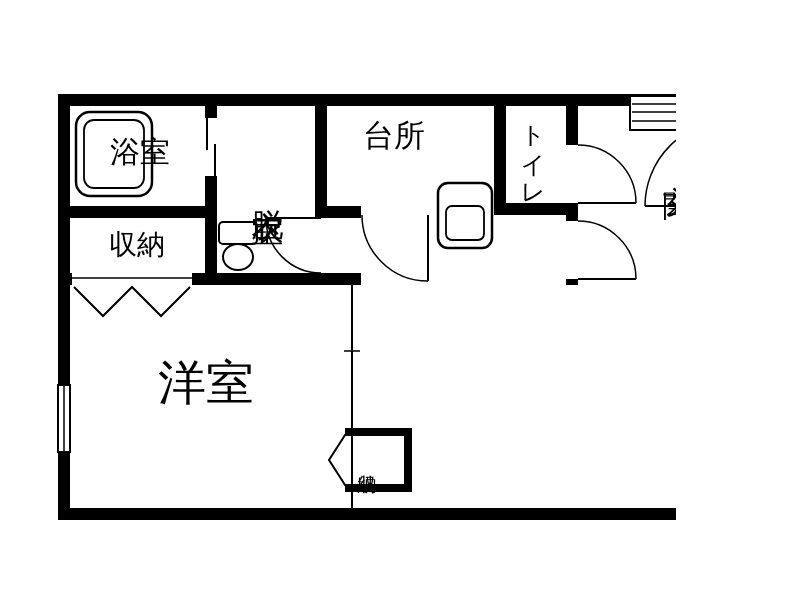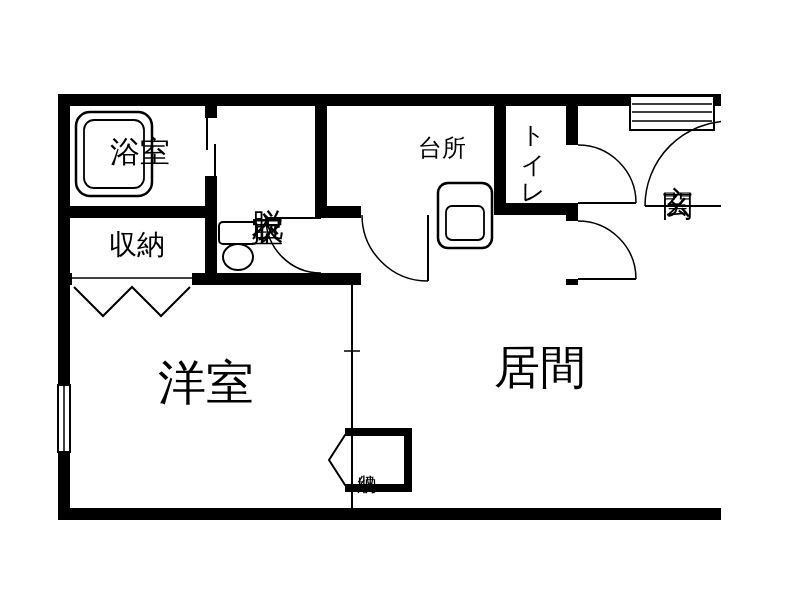--- a/index.html
+++ b/index.html
@@ -1,25 +1,25 @@
 <!DOCTYPE html>
 <html><head>
 <meta charset="utf-8">
 <style>
   html,body{margin:0;padding:0;background:#ffffff;}
   .stage{position:relative;width:676px;height:600px;background:#ffffff;overflow:hidden;
-         font-family:"DejaVu Sans","Liberation Sans",sans-serif;padding-left:45px;}
+         font-family:"DejaVu Sans","Liberation Sans",sans-serif;}
   .plan-svg{position:absolute;left:0;top:0;}
   .label{position:absolute;transform:translate(-50%,-50%);color:#000;text-align:center;
          white-space:nowrap;line-height:1.25;font-weight:500;}
   .vert{writing-mode:vertical-rl;text-orientation:upright;letter-spacing:2px;}
   .lbl-bath{left:140px;top:152px;font-size:30px;}
   .lbl-storage-top{left:137px;top:244px;font-size:28px;}
   .lbl-dressing{left:268px;top:186px;font-size:32px;}
-  .lbl-kitchen{left:394px;top:148px;font-size:24px;margin-left:48px;}
+  .lbl-kitchen{left:394px;top:135px;font-size:31px;}
   .lbl-toilet{left:533px;top:152px;font-size:24px;}
   .lbl-entrance{left:678px;top:168px;font-size:30px;letter-spacing:6px;}
   .lbl-western{left:206px;top:382px;font-size:48px;}
   .lbl-living{left:540px;top:368px;font-size:46px;}
   .lbl-storage-small{left:367px;top:460px;font-size:19px;letter-spacing:1px;}
 </style>
 </head>
 <body>
 
 <div class="stage">
@@ -139,18 +139,17 @@
 
   <div class="label lbl-toilet vert">トイレ</div>
 
   <div class="label lbl-entrance vert">玄関</div>
 
   <div class="label lbl-western">
     <div>洋室</div>
   </div>
 
   <div class="label lbl-living">
-    <div>居間</div>
   </div>
 
   <div class="label lbl-storage-small vert">収納</div>
 
 </div>
 
 </body></html>

